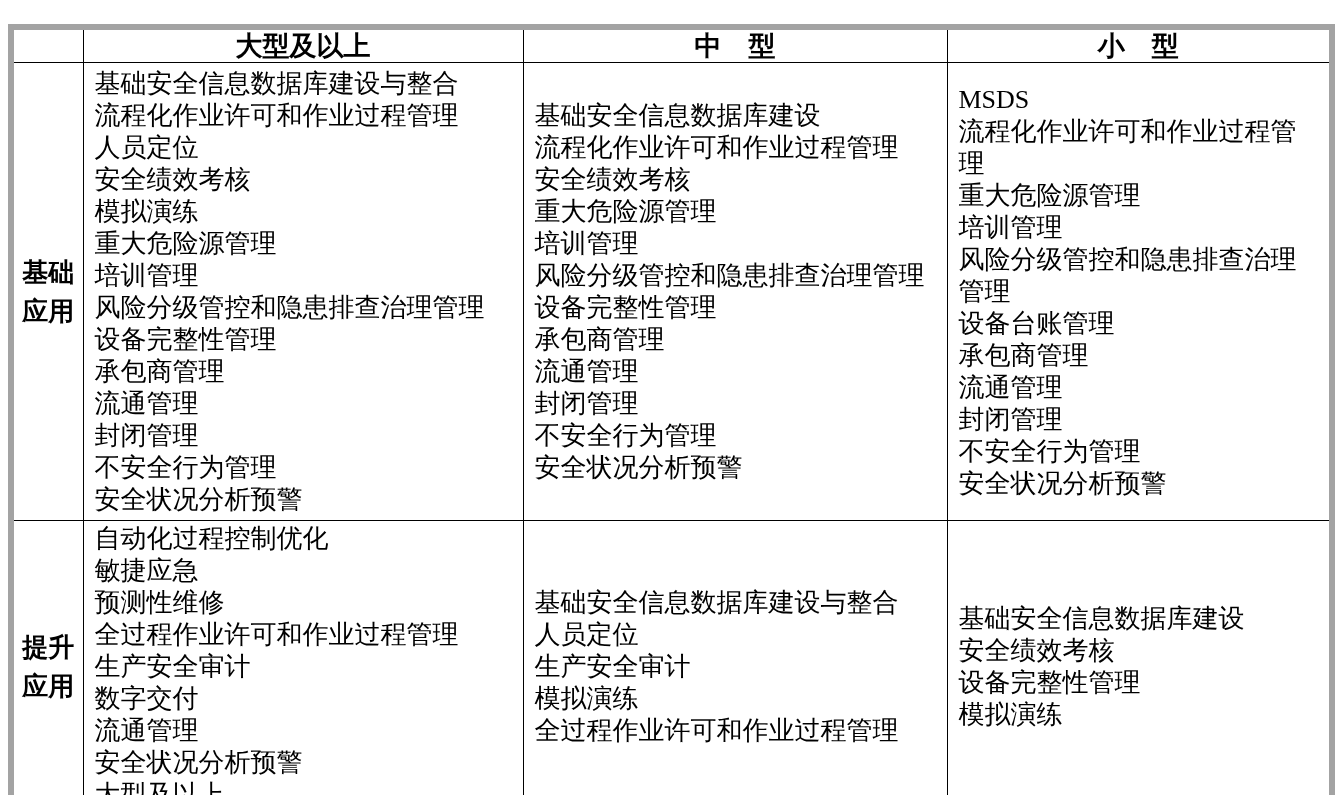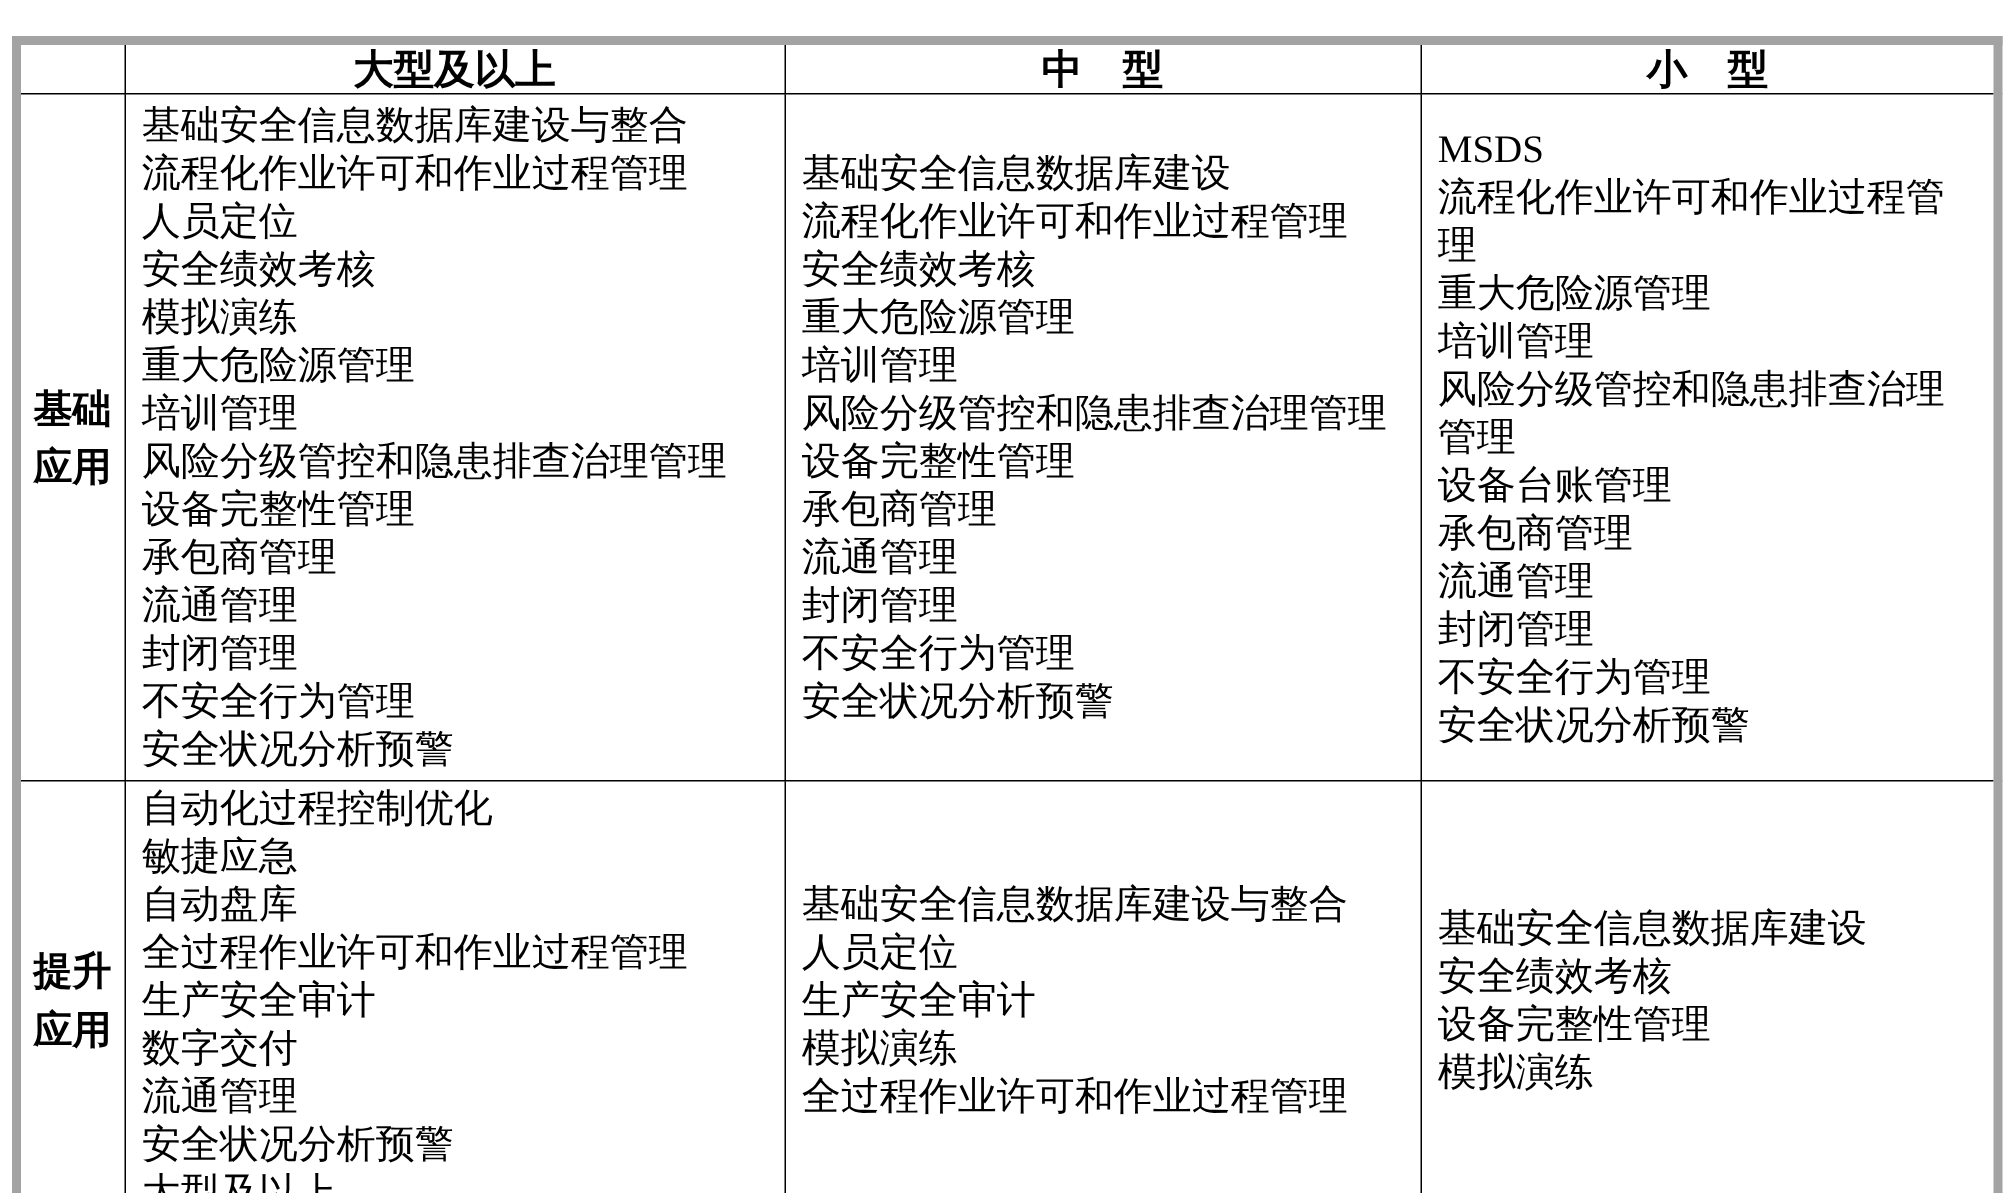--- a/index.html
+++ b/index.html
@@ -126,21 +126,21 @@
       </td>
     </tr>
     <tr class="r-enhanced">
       <td class="rowlabel">
         <div>提升</div>
         <div>应用</div>
       </td>
       <td class="listcell">
         <div class="item">自动化过程控制优化</div>
         <div class="item">敏捷应急</div>
-        <div class="item">自动盘库</div>
+        <div class="item">预测性维修</div>
         <div class="item">全过程作业许可和作业过程管理</div>
         <div class="item">生产安全审计</div>
         <div class="item">数字交付</div>
         <div class="item">流通管理</div>
         <div class="item">安全状况分析预警</div>
         <div class="item">大型及以上</div>
       </td>
       <td class="listcell">
         <div class="item">基础安全信息数据库建设与整合</div>
         <div class="item">人员定位</div>

